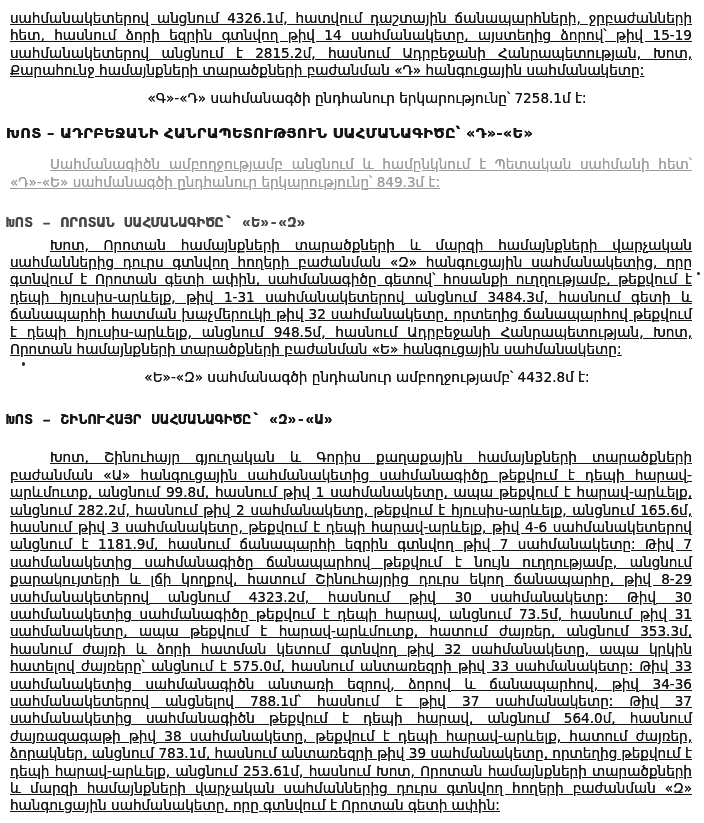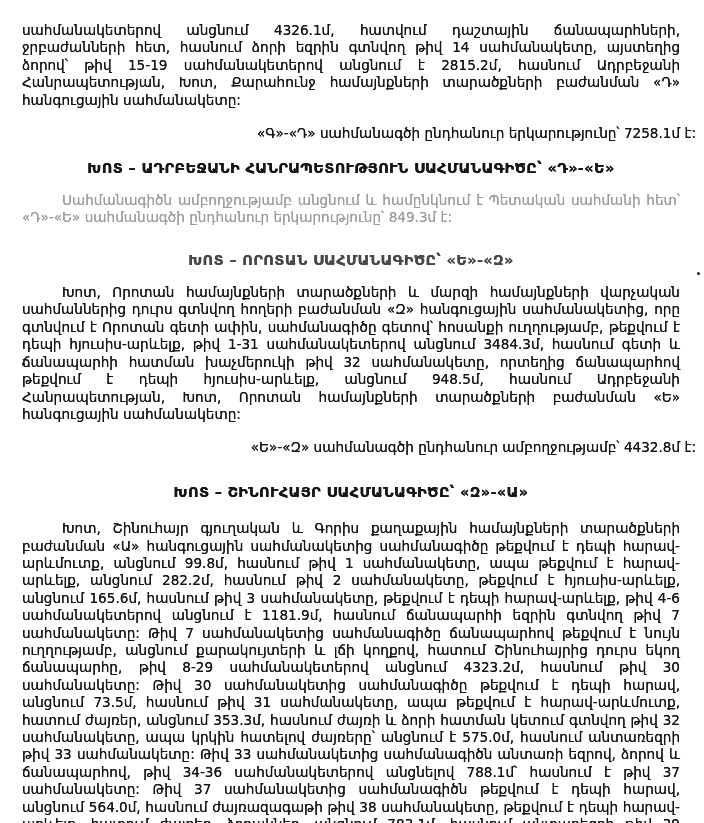--- a/index.html
+++ b/index.html
@@ -16,40 +16,40 @@
     color: #161616;
     font-size: 13.6px;
     line-height: 17.4px;
     overflow: hidden;
     position: relative;
     -webkit-font-smoothing: none;
   }
   .para {
     text-align: justify;
     text-shadow: 0 0 0.45px currentColor; 
-    margin: 16px;
+    margin: 4px;
+    text-decoration: underline;
   }
   .indent-first { text-indent: 40px; }
   .total-line {
     text-indent: 32px;
-    text-align: right;
+    text-align: center;
     text-shadow: 0 0 0.45px currentColor;
-    margin: 0;
+    margin: 10px;
   }
   .section-heading {
-    text-align: center;
     font-weight: bold;
     font-size: 14.6px;
     letter-spacing: 0.3px;
     margin: 0;
     text-shadow: 0 0 0.3px currentColor;
   }
   .h1-gap { margin-top: 17px; }
-  .h2-gap { margin-top: 24px; }
-  .h3-gap { margin-top: 26px; }
+  .h2-gap { margin-top: 24px; font-family: Liberation Mono, monospace; }
+  .h3-gap { margin-top: 26px; font-family: Liberation Mono, monospace; }
   .faint {
     opacity: 0.42;
     filter: blur(0.35px);
   }
   .worn { opacity: 0.78; filter: blur(0.2px); }
   .gap-sm { margin-top: 15px; }
   .gap-md { margin-top: 20px; }
   .artifact-dot {
     position: absolute;
     background: #222;

